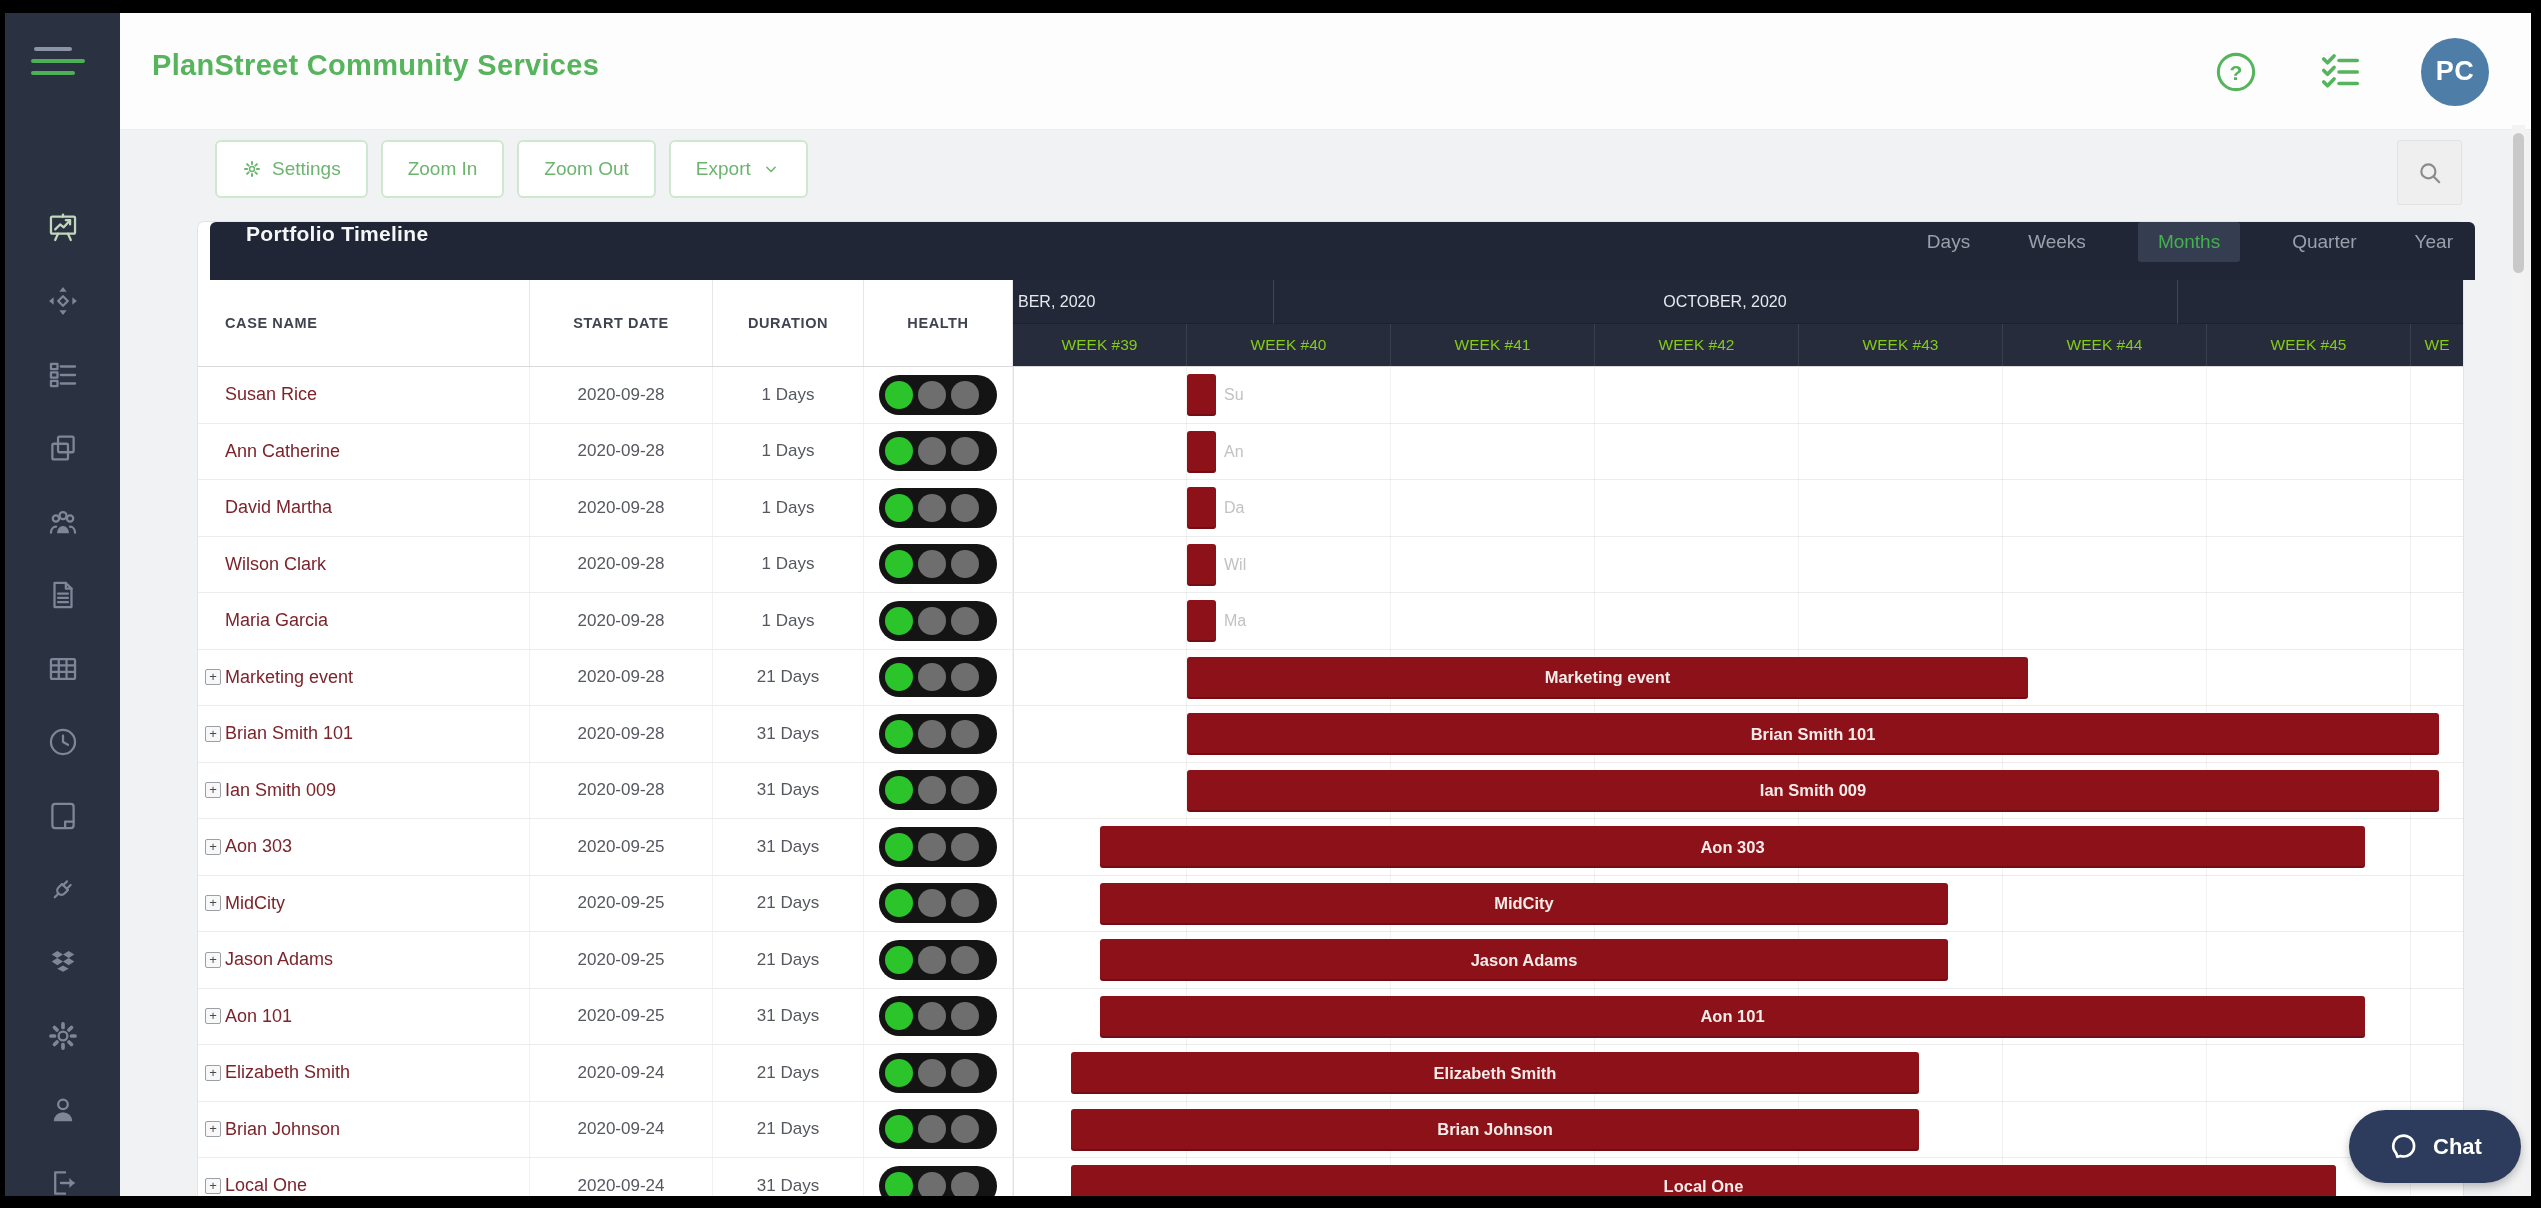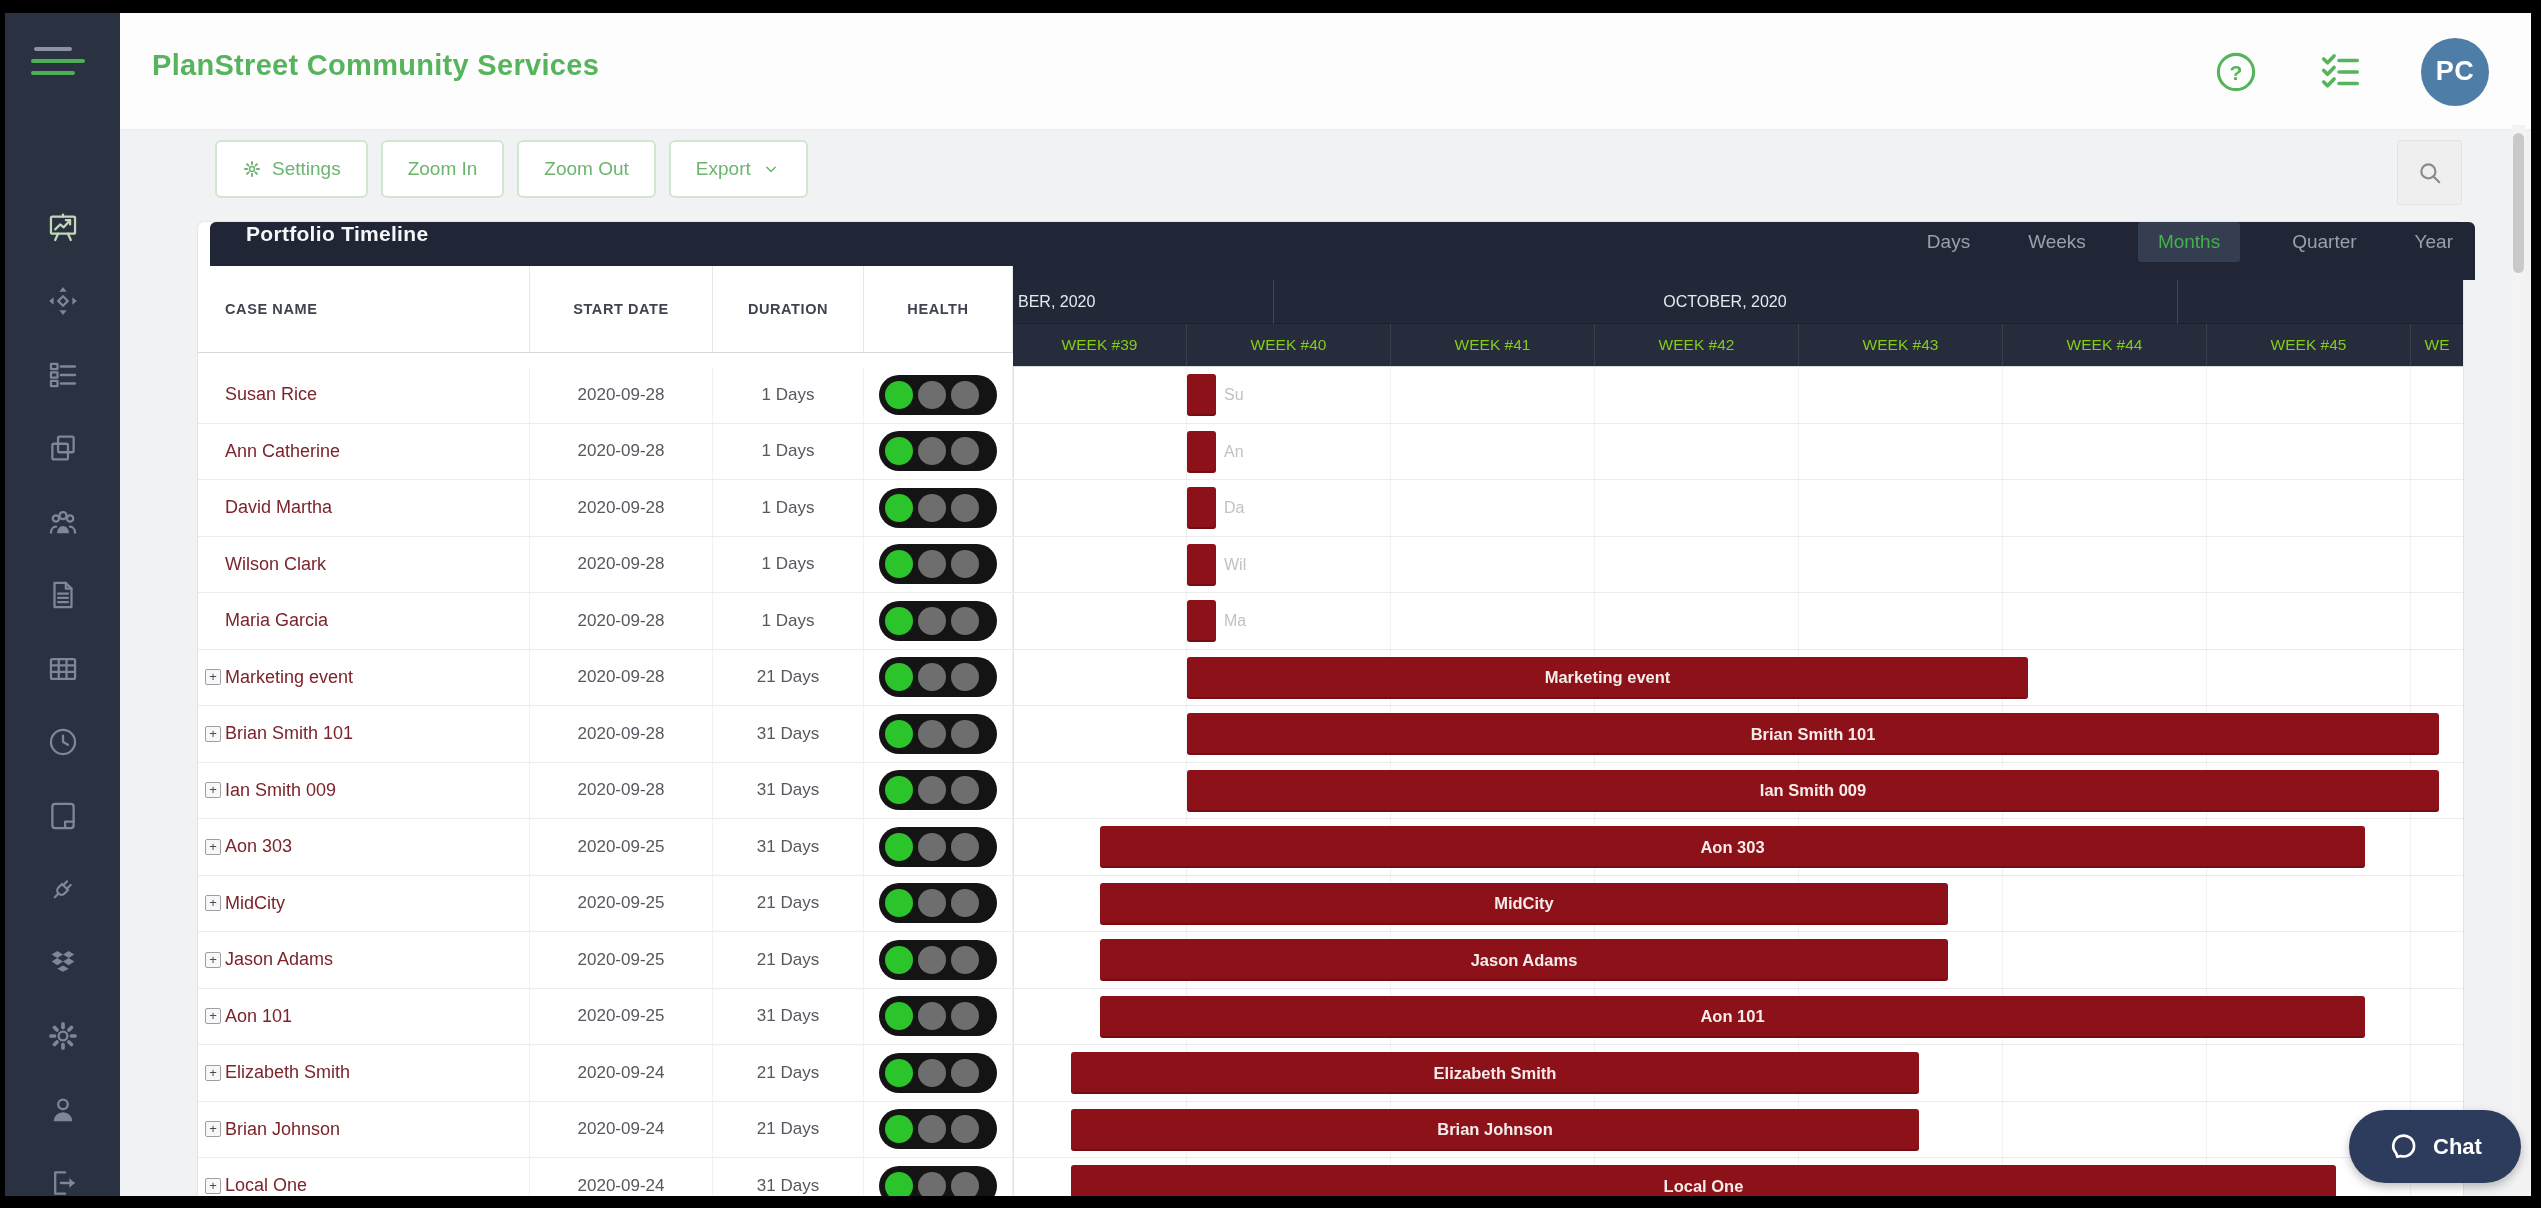--- a/index.html
+++ b/index.html
@@ -45,21 +45,21 @@
 
   
   .panel{position:absolute;left:193px;top:209px;width:2265px;height:1010px;background:#fff;border-radius:6px 6px 0 0;box-shadow:0 0 0 1px #e4e4e4;}
   .panel-header{position:absolute;left:12px;top:0;width:100%;height:58px;background:var(--panel-header,#202635);border-radius:6px 6px 0 0;display:flex;align-items:flex-start;}
   .panel-title{margin-left:36px;color:#f5f6f8;font-size:21px;font-weight:700;letter-spacing:.3px;}
   .view-tabs{margin-left:auto;display:flex;align-items:center;gap:46px;padding-right:16px;}
   .vtab{color:#99a0ac;font-size:19px;cursor:pointer;padding:9px 6px;}
   .vtab.active{background:#353d51;border-radius:3px;color:var(--accent-green,#43b14c);padding:9px 20px;}
 
   
-  .thead{position:absolute;left:0;top:44px;width:815px;height:87px;background:#fff;border-bottom:1px solid #d9d9d9;display:flex;}
+  .thead{position:absolute;left:0;top:58px;width:815px;height:87px;background:#fff;border-bottom:1px solid #d9d9d9;display:flex;}
   .th{display:flex;align-items:center;justify-content:center;font-size:14.5px;font-weight:700;color:#3f4450;letter-spacing:.6px;border-right:1px solid #e7e7e7;height:100%;}
   .th:first-child{justify-content:flex-start;padding-left:27px;}
 
   
   .tl-head{position:absolute;left:815px;top:58px;width:1450px;height:87px;overflow:hidden;}
   .tl-months{position:relative;width:100%;height:44px;background:#222838;border-bottom:1px solid #1b2130;}
   .month-label{position:absolute;top:0;height:44px;line-height:44px;color:#e7e9ee;font-size:16px;white-space:nowrap;}
   .month-sep{position:absolute;top:0;width:1px;height:44px;background:rgba(255,255,255,.14);}
   .tl-weeks{position:relative;width:100%;height:43px;background:#262c3c;display:flex;border-bottom:1px solid #d9d9d9;}
   .week-cell{height:100%;display:flex;align-items:center;justify-content:center;color:#84cc16;font-size:15.5px;border-left:1px solid rgba(255,255,255,.09);white-space:nowrap;overflow:hidden;}

